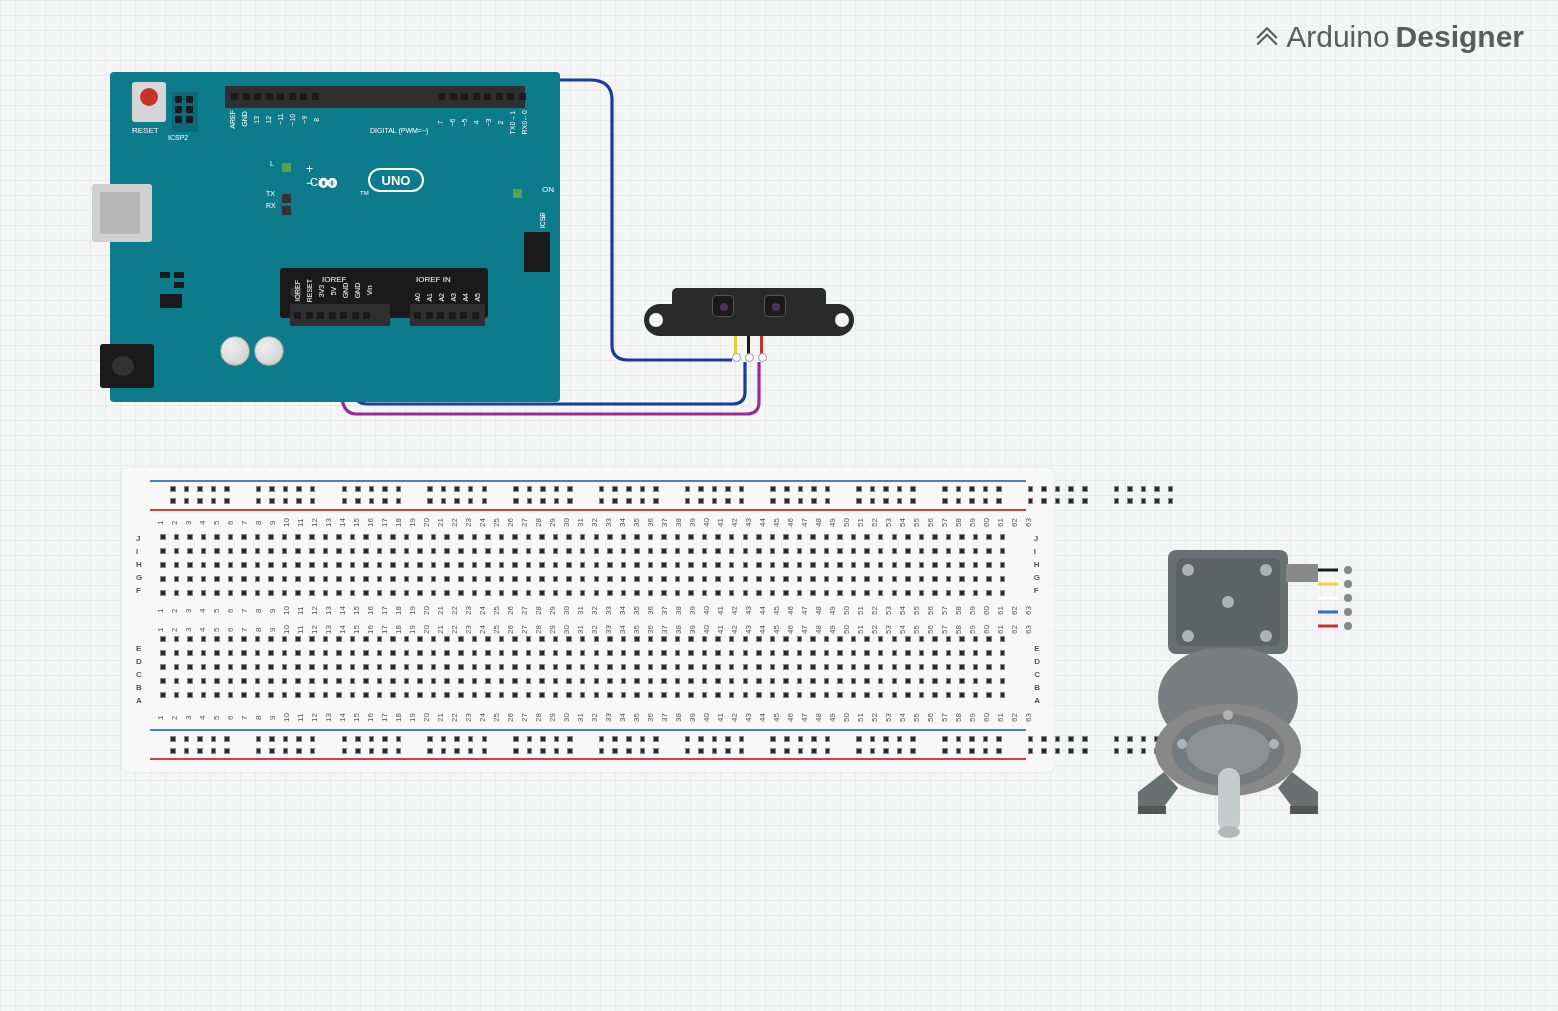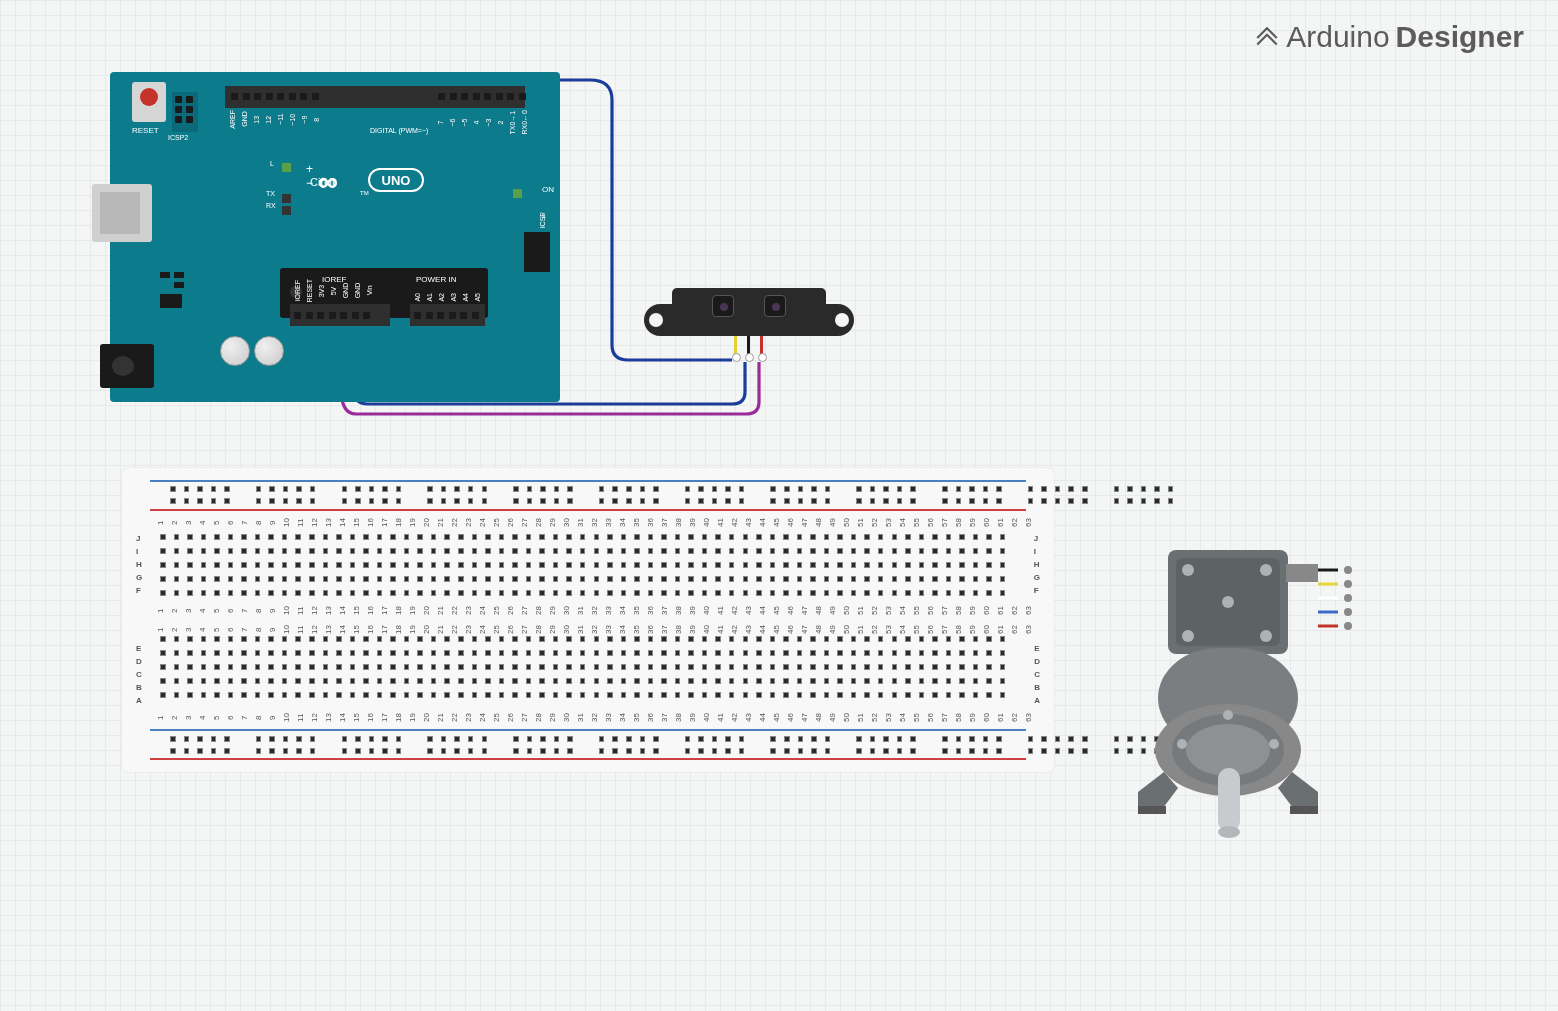--- a/index.html
+++ b/index.html
@@ -574,21 +574,21 @@
       <div class="pin-hole"></div>
   </div>
   <div class="bottom-labels analog-labels" id="ana-labels">
       <span class="pin-label-v">A0</span>
       <span class="pin-label-v">A1</span>
       <span class="pin-label-v">A2</span>
       <span class="pin-label-v">A3</span>
       <span class="pin-label-v">A4</span>
       <span class="pin-label-v">A5</span>
     </div>
-  <div class="analog-section-label" style="left:306px;bottom:56px">POWER IN</div>
+  <div class="analog-section-label" style="left:306px;bottom:56px">IOREF IN</div>
 </div>
 
 <div class="sensor">
   <div class="sensor-ear ear-l"></div>
   <div class="sensor-ear ear-r"></div>
   <div class="sensor-body"></div>
   <div class="sensor-lens lens1"></div>
   <div class="sensor-lens lens2"></div>
   <div class="sensor-pin spin1"></div>
   <div class="sensor-pin spin2"></div>

